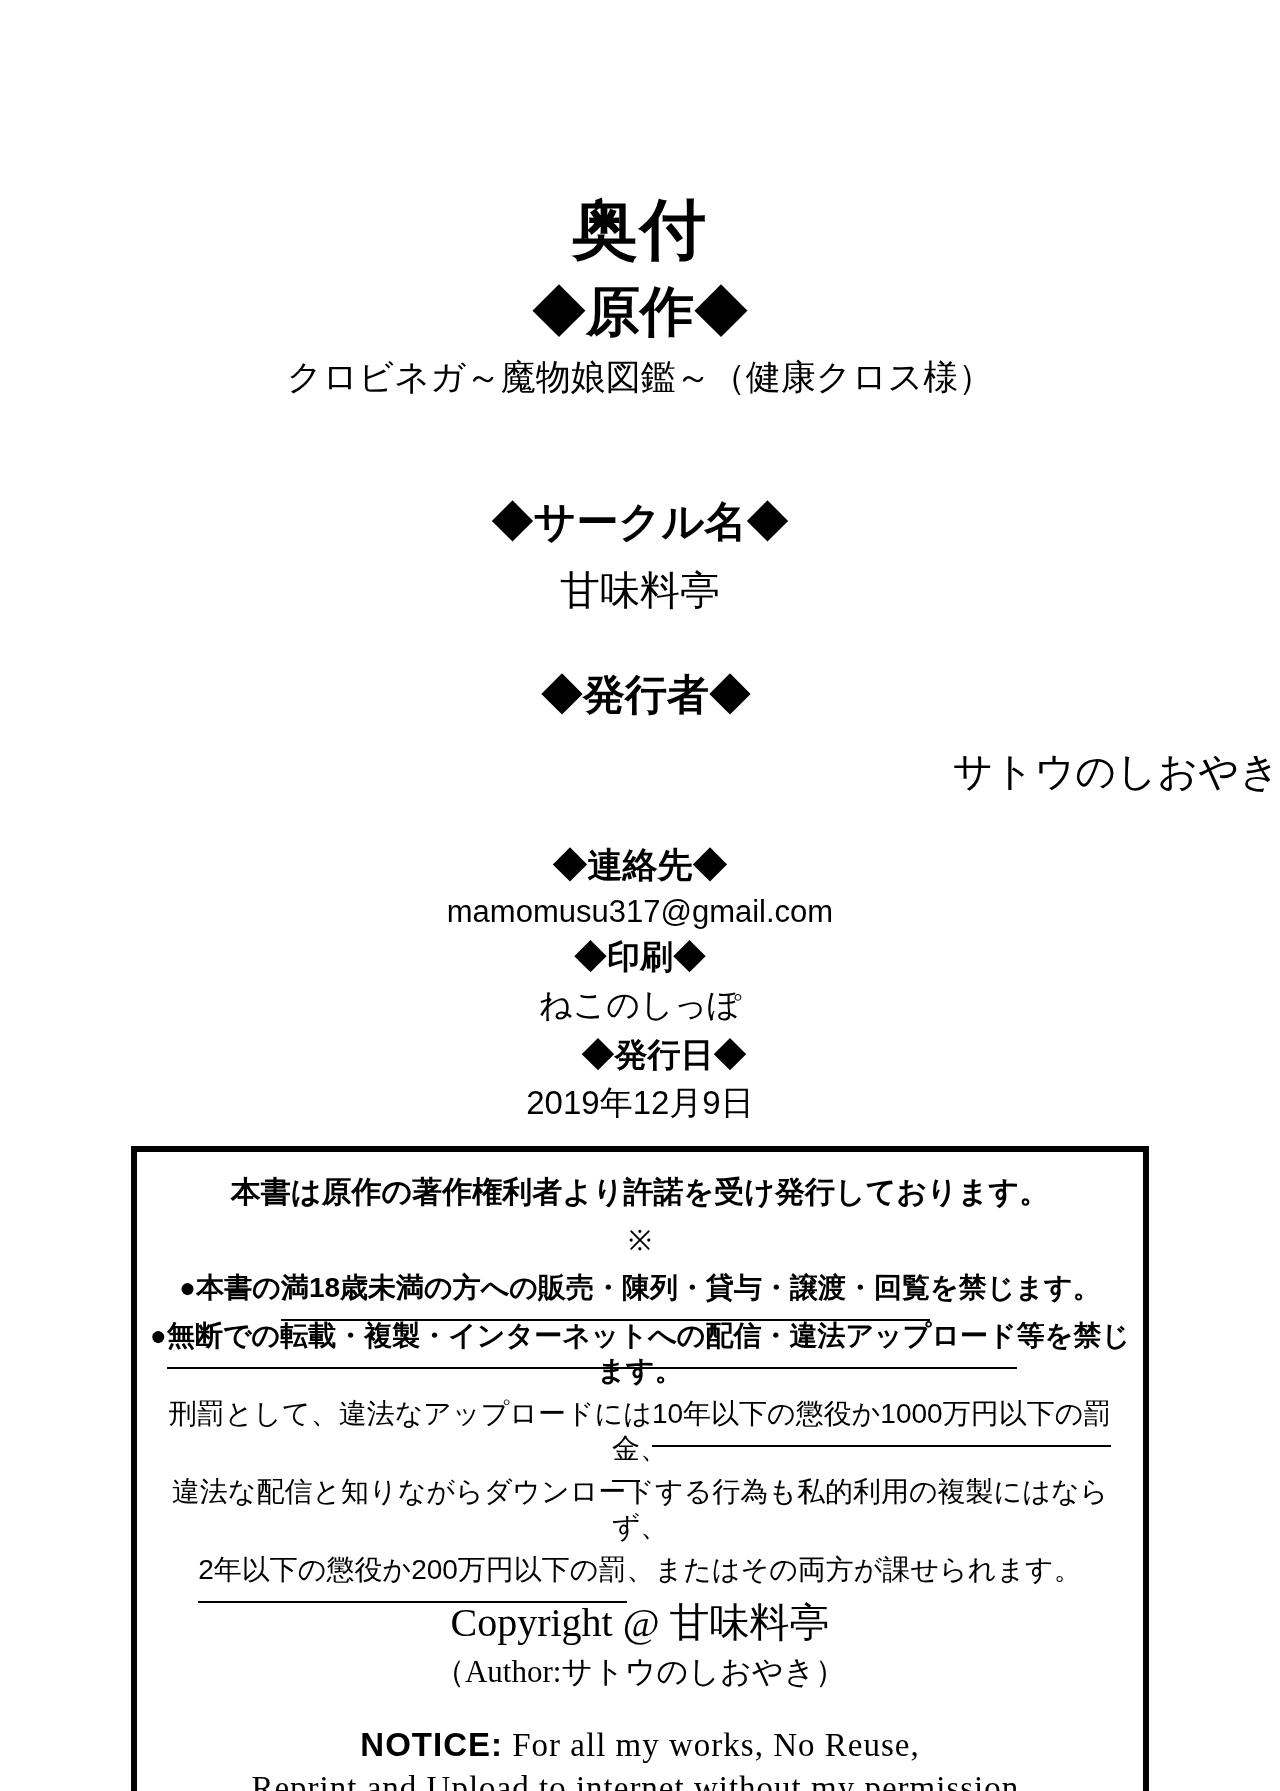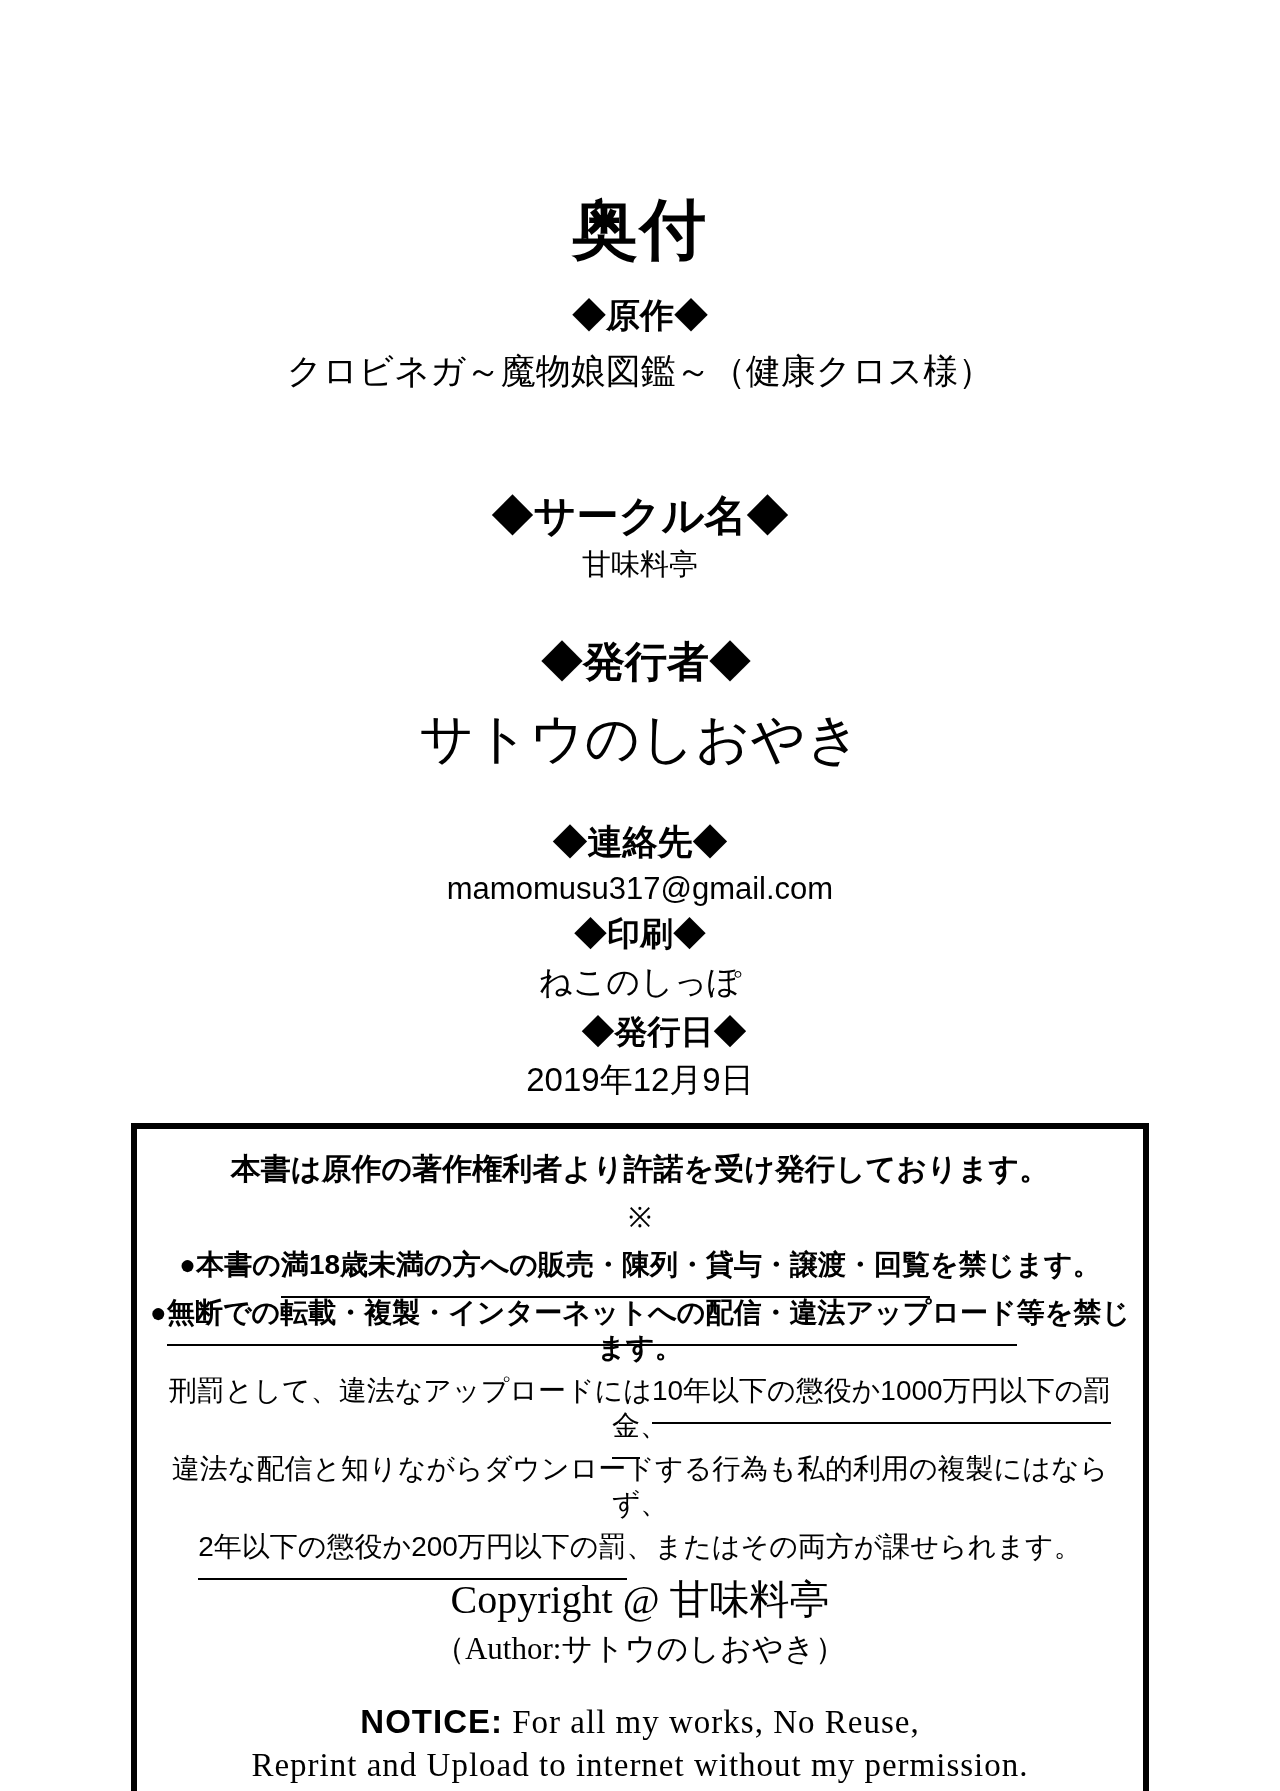--- a/index.html
+++ b/index.html
@@ -27,26 +27,26 @@
     padding-top: 196px;
     font-size: 66px;
     font-weight: bold;
     line-height: 1.0;
     letter-spacing: 2px;
   }
   .sec-heading {
     font-weight: bold;
     line-height: 1.0;
   }
-  .h-original   { margin-top: 36px; font-size: 34px; }
+  .h-original   { margin-top: 22px; font-size: 54px; }
   .v-original   { margin-top: 16px; font-size: 35px; }
   .h-circle     { margin-top: 100px; font-size: 42px; }
-  .v-circle     { margin-top: 8px; font-size: 29px; }
+  .v-circle     { margin-top: 20px; font-size: 40px; }
   .h-publisher  { margin-top: 56px; font-size: 42px; padding-left: 12px; }
-  .v-publisher  { margin-top: 20px; font-size: 54px; }
+  .v-publisher  { margin-top: 28px; font-size: 40px; text-align: right; }
   .v-publisher2 { margin-top: 12px; font-size: 40px; }
   .h-contact    { margin-top: 48px; font-size: 35px; }
   .v-contact    { margin-top: 12px; font-size: 31px; }
   .h-printer    { margin-top: 10px; font-size: 33px; }
   .v-printer    { margin-top: 10px; font-size: 33px; }
   .h-date       { margin-top: 10px; font-size: 33px; padding-left: 48px; }
   .v-date       { margin-top: 10px; font-size: 33px; }
 
   .legal-box {
     box-sizing: border-box;

